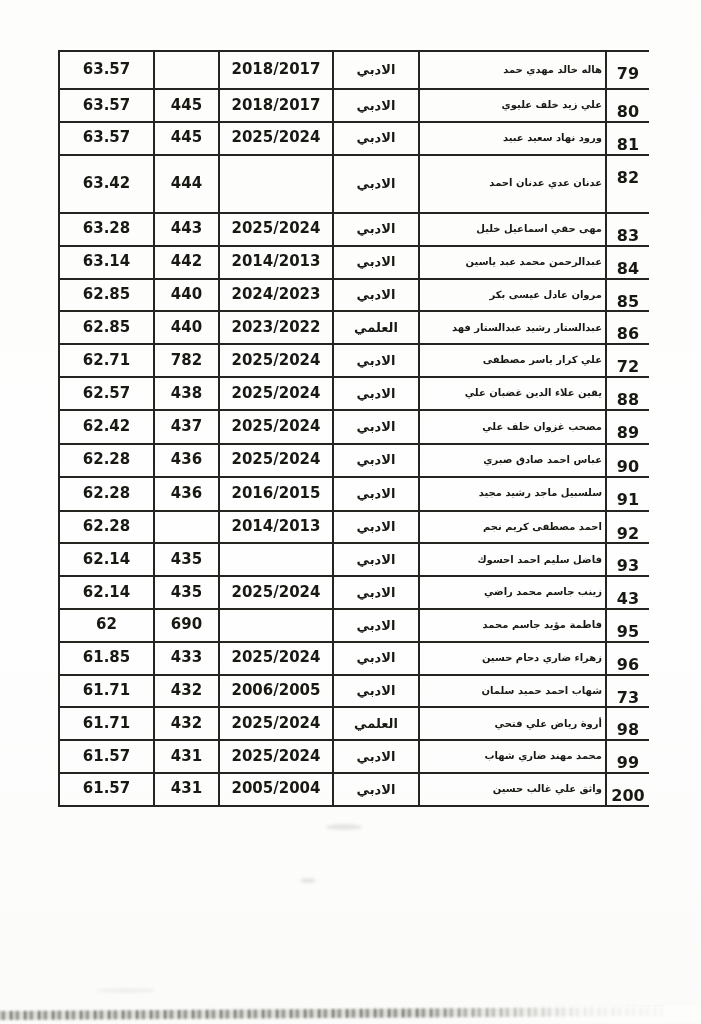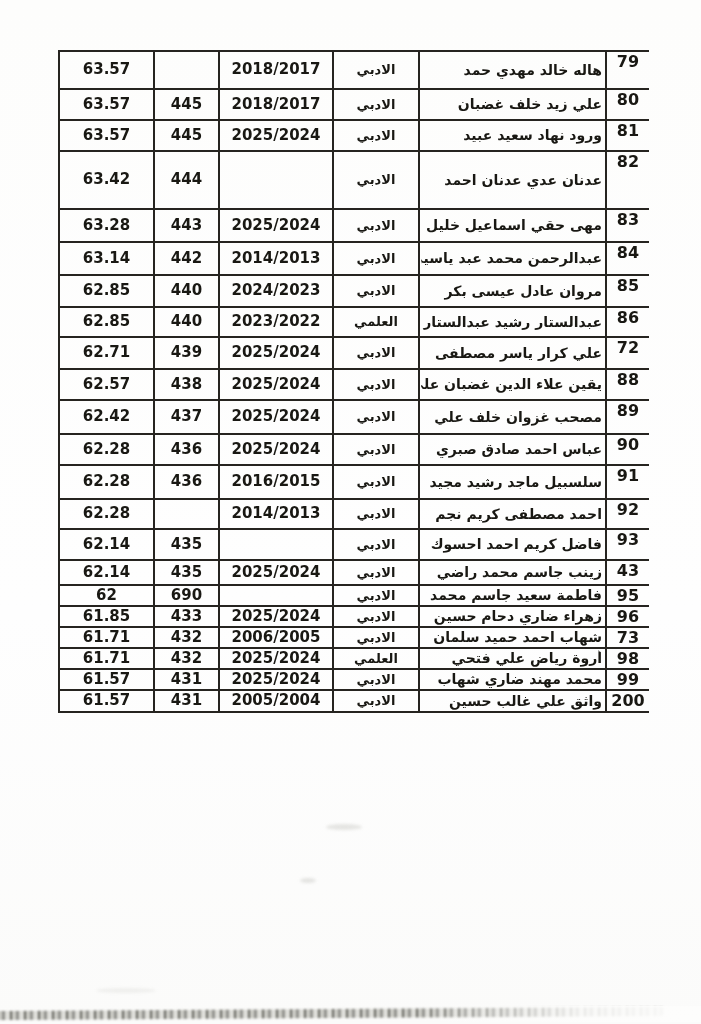--- a/index.html
+++ b/index.html
@@ -34,28 +34,28 @@
     font-weight: bold;
     overflow: hidden;
     white-space: nowrap;
   }
   
   .results-table td.c-num {
     border-right: none;
     vertical-align: top;
     text-align: center;
     font-size: 16px;
-    padding-top: 2px;
+    padding-top: 14px;
     font-family: "DejaVu Sans", sans-serif;
   }
   .results-table td.c-name {
     vertical-align: middle;
     text-align: right;
     padding-right: 3px;
-    font-size: 14px;
+    font-size: 10px;
     border-radius: 17px;
   }
   .results-table td.c-stream {
     vertical-align: middle;
     text-align: center;
     font-size: 13px;
   }
   .results-table td.c-year,
   .results-table td.c-serial,
   .results-table td.c-score {
@@ -116,21 +116,21 @@
         <tr style="height: 38px;">
     <td class="c-num">79</td>
     <td class="c-name">هاله خالد مهدي حمد</td>
     <td class="c-stream">الادبي</td>
     <td class="c-year">2018/2017</td>
     <td class="c-serial"></td>
     <td class="c-score">63.57</td>
   </tr>
         <tr style="height: 31px;">
     <td class="c-num">80</td>
-    <td class="c-name">علي زيد خلف غضبان</td>
+    <td class="c-name">علي زيد خلف عليوي</td>
     <td class="c-stream">الادبي</td>
     <td class="c-year">2018/2017</td>
     <td class="c-serial">445</td>
     <td class="c-score">63.57</td>
   </tr>
         <tr style="height: 31px;">
     <td class="c-num">81</td>
     <td class="c-name">ورود نهاد سعيد عبيد</td>
     <td class="c-stream">الادبي</td>
     <td class="c-year">2025/2024</td>
@@ -175,21 +175,21 @@
     <td class="c-stream">العلمي</td>
     <td class="c-year">2023/2022</td>
     <td class="c-serial">440</td>
     <td class="c-score">62.85</td>
   </tr>
         <tr style="height: 32px;">
     <td class="c-num">72</td>
     <td class="c-name">علي كرار ياسر مصطفى</td>
     <td class="c-stream">الادبي</td>
     <td class="c-year">2025/2024</td>
-    <td class="c-serial">439</td>
+    <td class="c-serial">782</td>
     <td class="c-score">62.71</td>
   </tr>
         <tr style="height: 31px;">
     <td class="c-num">88</td>
     <td class="c-name">يقين علاء الدين غضبان علي</td>
     <td class="c-stream">الادبي</td>
     <td class="c-year">2025/2024</td>
     <td class="c-serial">438</td>
     <td class="c-score">62.57</td>
   </tr>
@@ -220,37 +220,37 @@
         <tr style="height: 30px;">
     <td class="c-num">92</td>
     <td class="c-name">احمد مصطفى كريم نجم</td>
     <td class="c-stream">الادبي</td>
     <td class="c-year">2014/2013</td>
     <td class="c-serial"></td>
     <td class="c-score">62.28</td>
   </tr>
         <tr style="height: 31px;">
     <td class="c-num">93</td>
-    <td class="c-name">فاضل كريم احمد احسوك</td>
+    <td class="c-name">فاضل سليم احمد احسوك</td>
     <td class="c-stream">الادبي</td>
     <td class="c-year"></td>
     <td class="c-serial">435</td>
     <td class="c-score">62.14</td>
   </tr>
         <tr style="height: 25px;">
     <td class="c-num">43</td>
     <td class="c-name">زينب جاسم محمد راضي</td>
     <td class="c-stream">الادبي</td>
     <td class="c-year">2025/2024</td>
     <td class="c-serial">435</td>
     <td class="c-score">62.14</td>
   </tr>
         <tr style="height: 21px;">
     <td class="c-num">95</td>
-    <td class="c-name">فاطمة سعيد جاسم محمد</td>
+    <td class="c-name">فاطمة مؤيد جاسم محمد</td>
     <td class="c-stream">الادبي</td>
     <td class="c-year"></td>
     <td class="c-serial">690</td>
     <td class="c-score">62</td>
   </tr>
         <tr style="height: 21px;">
     <td class="c-num">96</td>
     <td class="c-name">زهراء ضاري دحام حسين</td>
     <td class="c-stream">الادبي</td>
     <td class="c-year">2025/2024</td>

